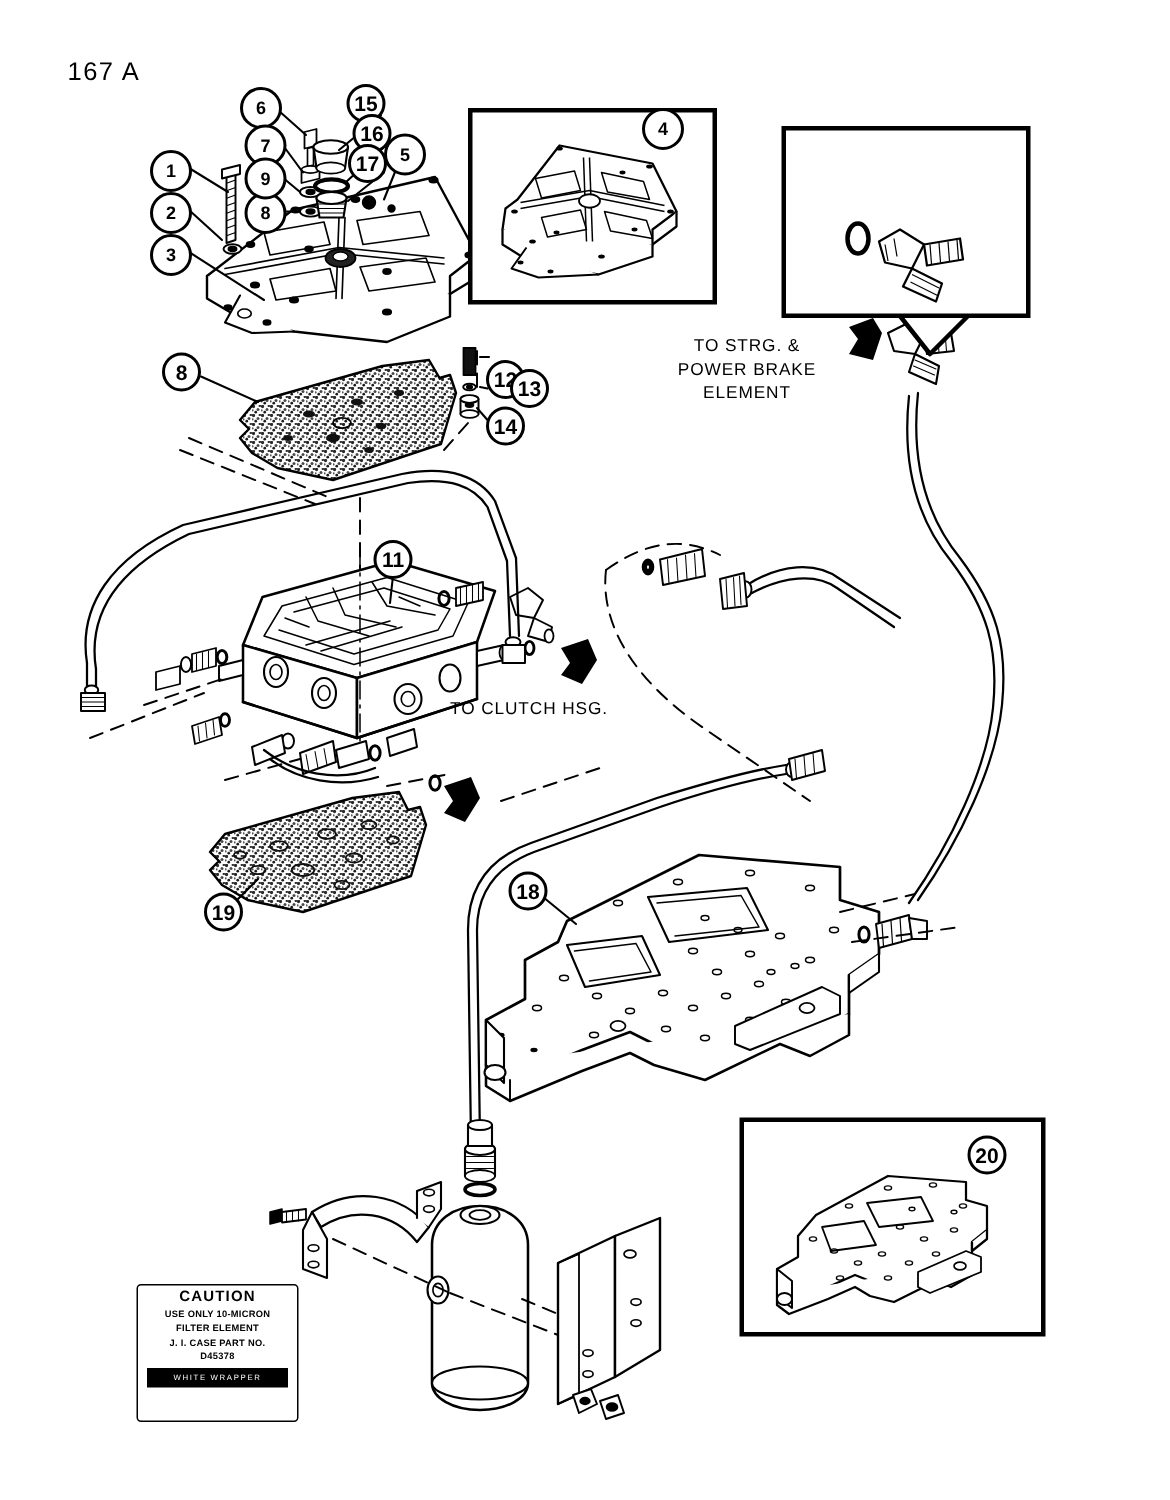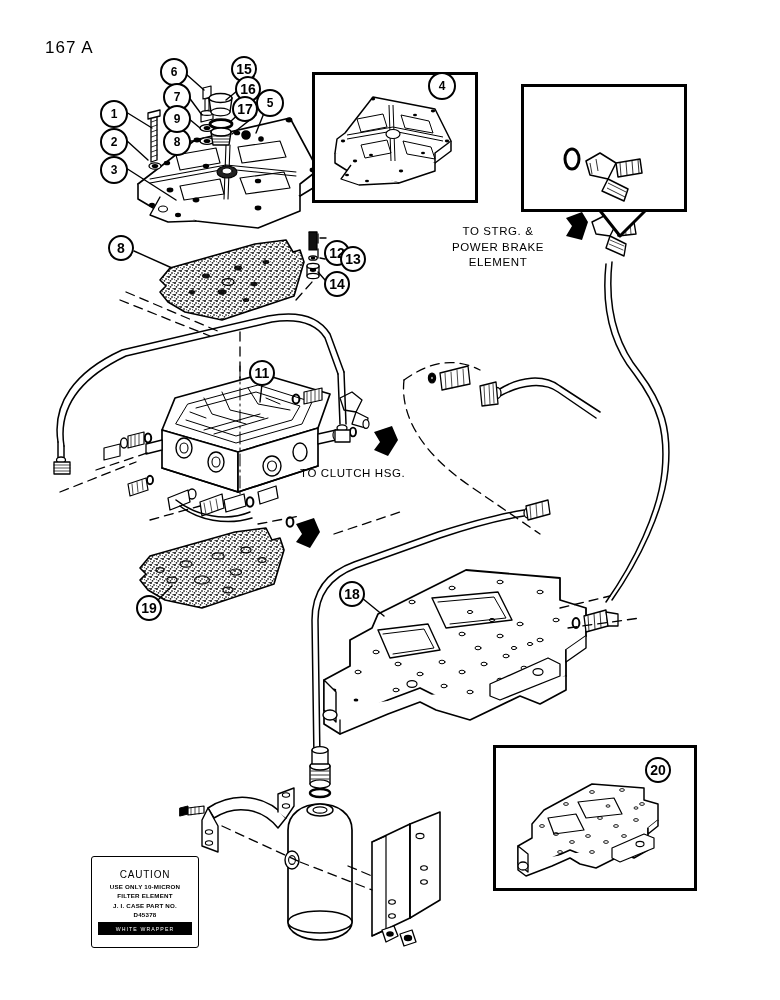--- a/index.html
+++ b/index.html
@@ -14,21 +14,21 @@
   .cal.sm{width:22px;height:22px;font-size:14px;}
   
   .lbl{position:absolute;font-size:11.5px;font-weight:normal;letter-spacing:0.6px;
        text-align:center;line-height:1.35;z-index:35;}
   
   .inset{position:absolute;border:3px solid #000;background:#fff;z-index:20;}
   .inset-title{position:absolute;font-size:11.5px;font-weight:bold;letter-spacing:0.6px;z-index:36;}
   
   .caution{position:absolute;border:1.6px solid #000;background:#fff;border-radius:3px;z-index:30;
            display:flex;flex-direction:column;align-items:center;}
-  .caution .ctitle{font-size:10px;font-weight:normal;letter-spacing:.8px;margin-top:12px;}
+  .caution .ctitle{font-size:10px;font-weight:bold;letter-spacing:.8px;margin-top:2px;}
   .caution .cline{font-size:6.2px;font-weight:bold;letter-spacing:.2px;margin-top:2.5px;text-align:center;}
   .caution .cband{margin-top:4px;background:#000;color:#fff;width:88%;height:13px;
                   font-size:5.2px;letter-spacing:1.1px;display:flex;align-items:center;justify-content:center;}
   svg{position:absolute;left:0;top:0;}
 </style>
 </head>
 <body>
 
 <div id="sheet">
 

